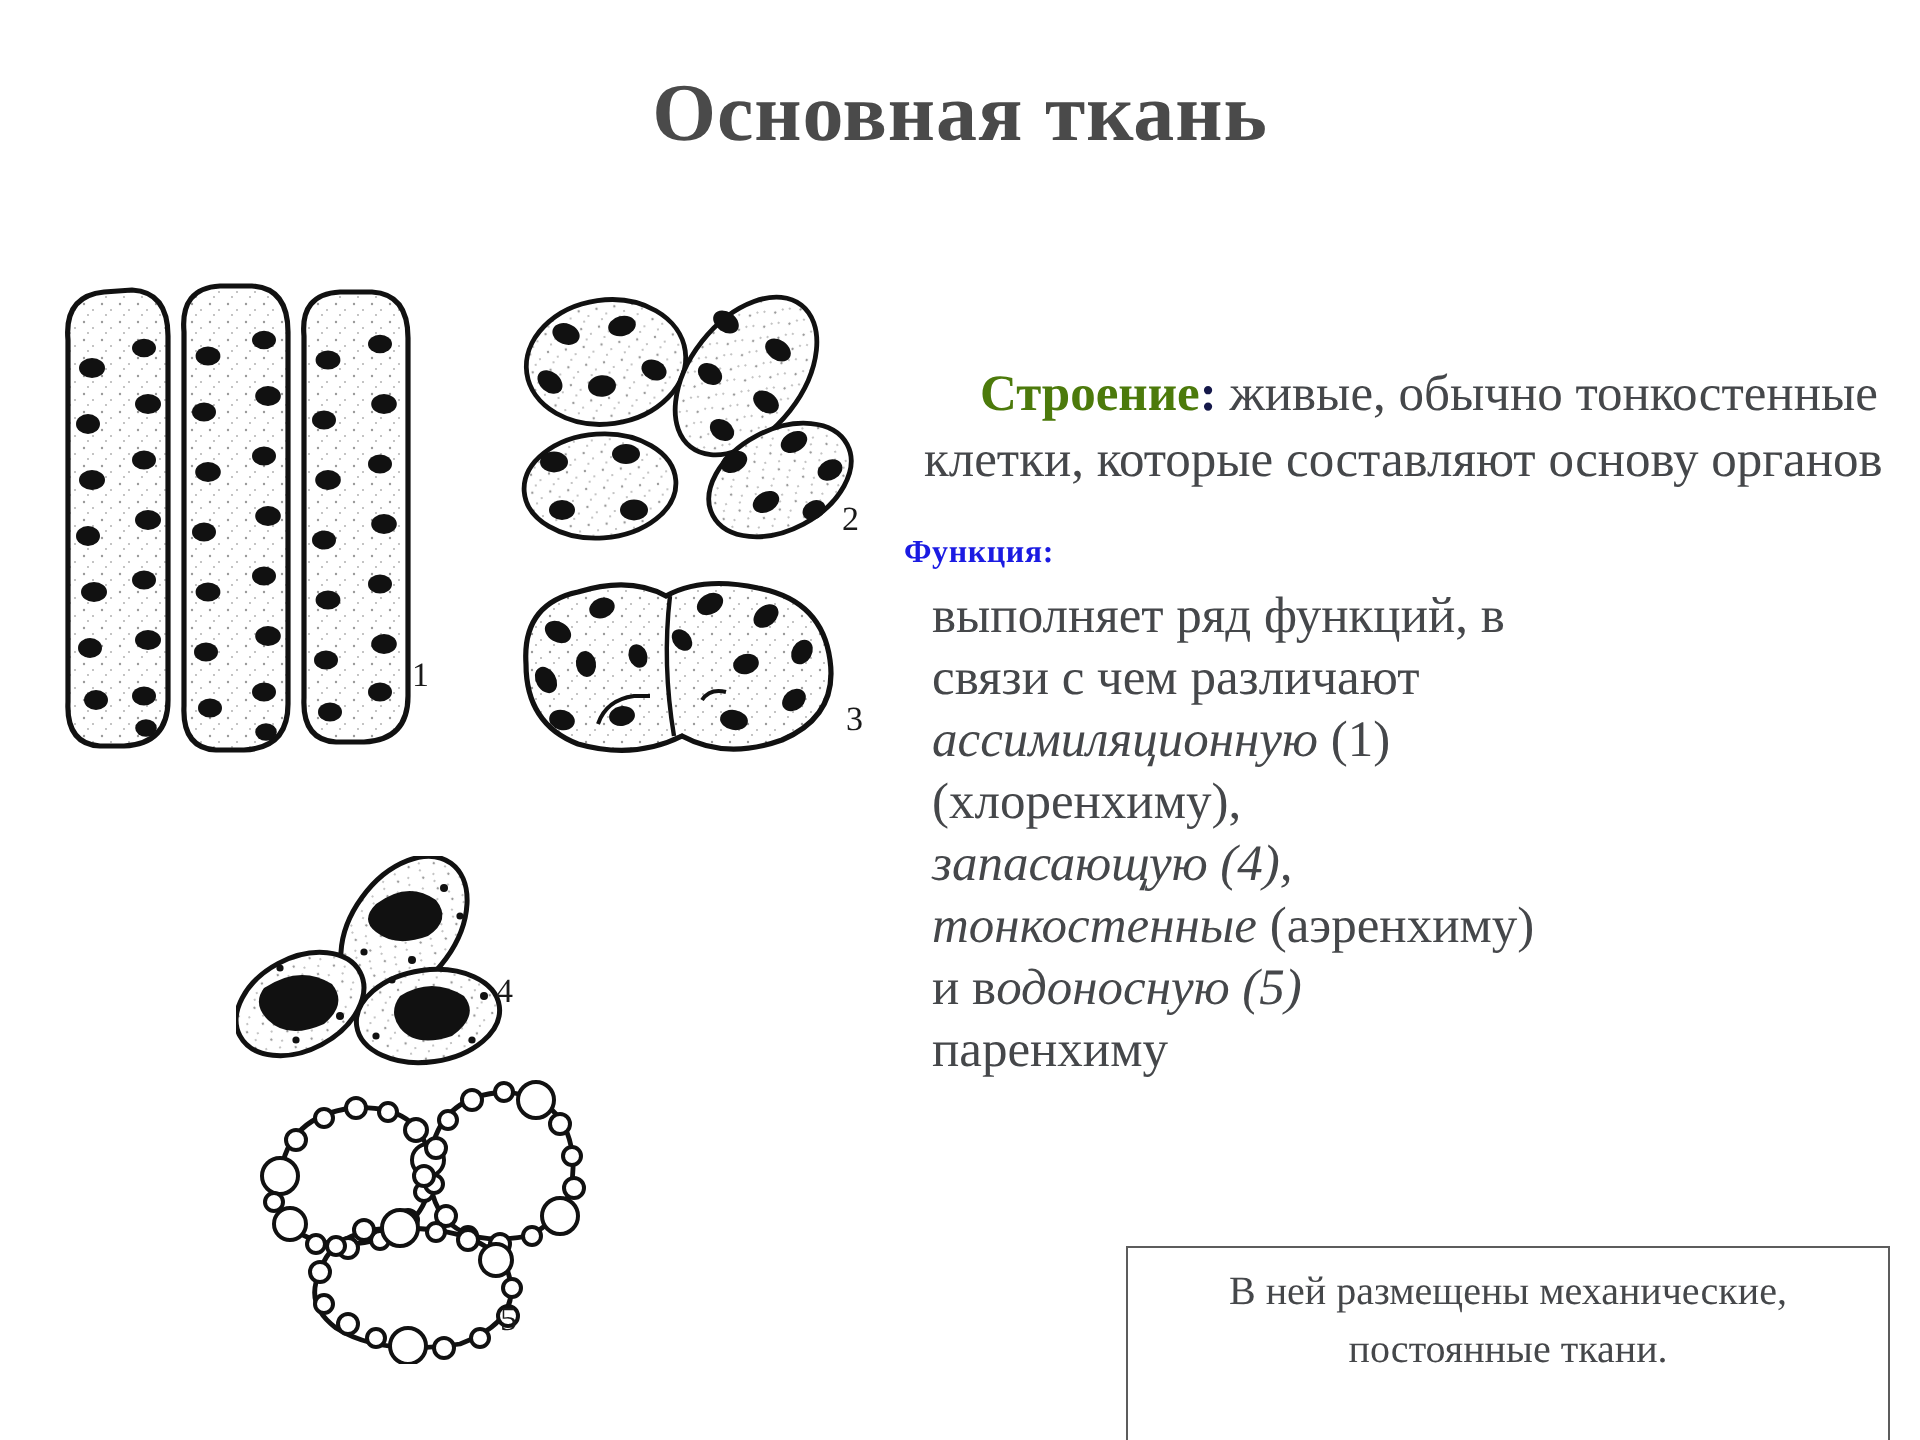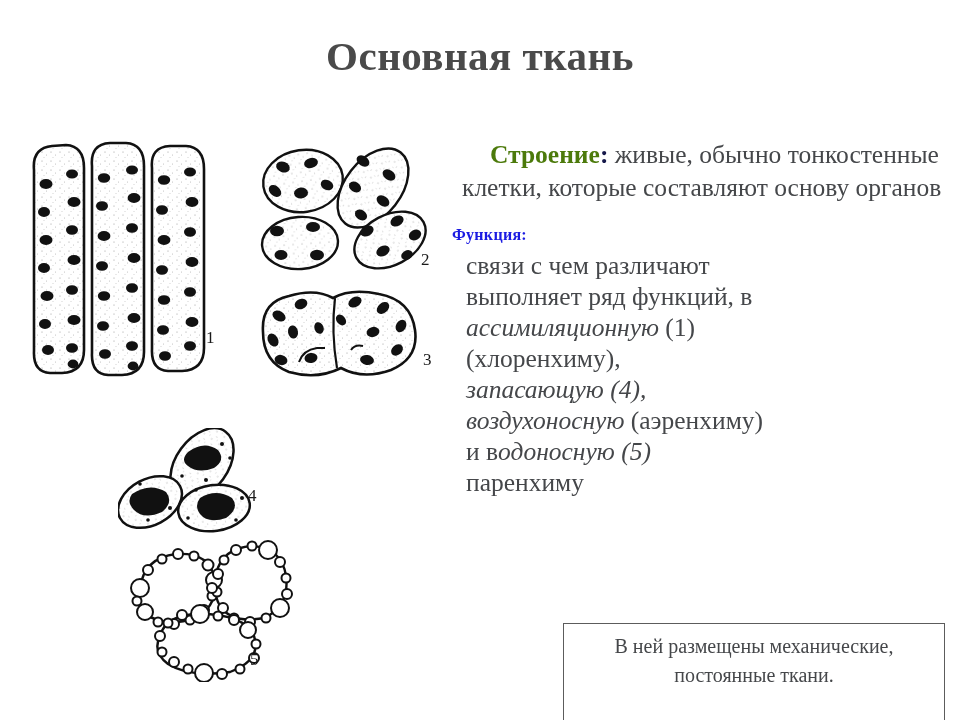--- a/index.html
+++ b/index.html
@@ -28,20 +28,21 @@
   .col-right{
     position:absolute;
     left:452px;top:138px;width:500px;
   }
   .blk-structure{
     font-size:25.5px;
     line-height:33px;
     color:#45474A;
     text-indent:28px;
     padding-left:10px;
+    margin-top:42px;
   }
   .kw-green{color:#4C7A0B;font-weight:bold;}
   .colon-dark{color:#15184a;font-weight:bold;}
 
   .blk-function-head{
     margin-top:22px;
     font-size:16px;
     font-weight:bold;
     color:#1B1BE2;
     letter-spacing:.3px;
@@ -315,26 +316,26 @@
 
   <div class="col-right">
 
     <div class="blk-structure">
       <span class="kw-green">Строение</span><span class="colon-dark">:</span><span> живые, обычно тонкостенные клетки, которые составляют основу органов</span>
     </div>
 
     <div class="blk-function-head">Функция:</div>
 
     <div class="blk-function-body">
+      <div class="ln"><span> выполняет ряд функций, в</span></div>
       <div class="ln"><span>связи с чем различают</span></div>
-      <div class="ln"><span> выполняет ряд функций, в</span></div>
       <div class="ln"><span class="it">ассимиляционную </span><span>(1)</span></div>
       <div class="ln"><span>(хлоренхиму),</span></div>
       <div class="ln"><span class="it">запасающую (4),</span></div>
-      <div class="ln"><span class="it">воздухоносную </span><span>(аэренхиму)</span></div>
+      <div class="ln"><span class="it">тонкостенные </span><span>(аэренхиму)</span></div>
       <div class="ln"><span>и в</span><span class="it">одоносную (5)</span></div>
       <div class="ln"><span>паренхиму</span></div>
     </div>
 
   </div>
 
   <div class="note-box">
     <div class="nline">В ней размещены механические,</div>
     <div class="nline">постоянные ткани.</div>
   </div>

